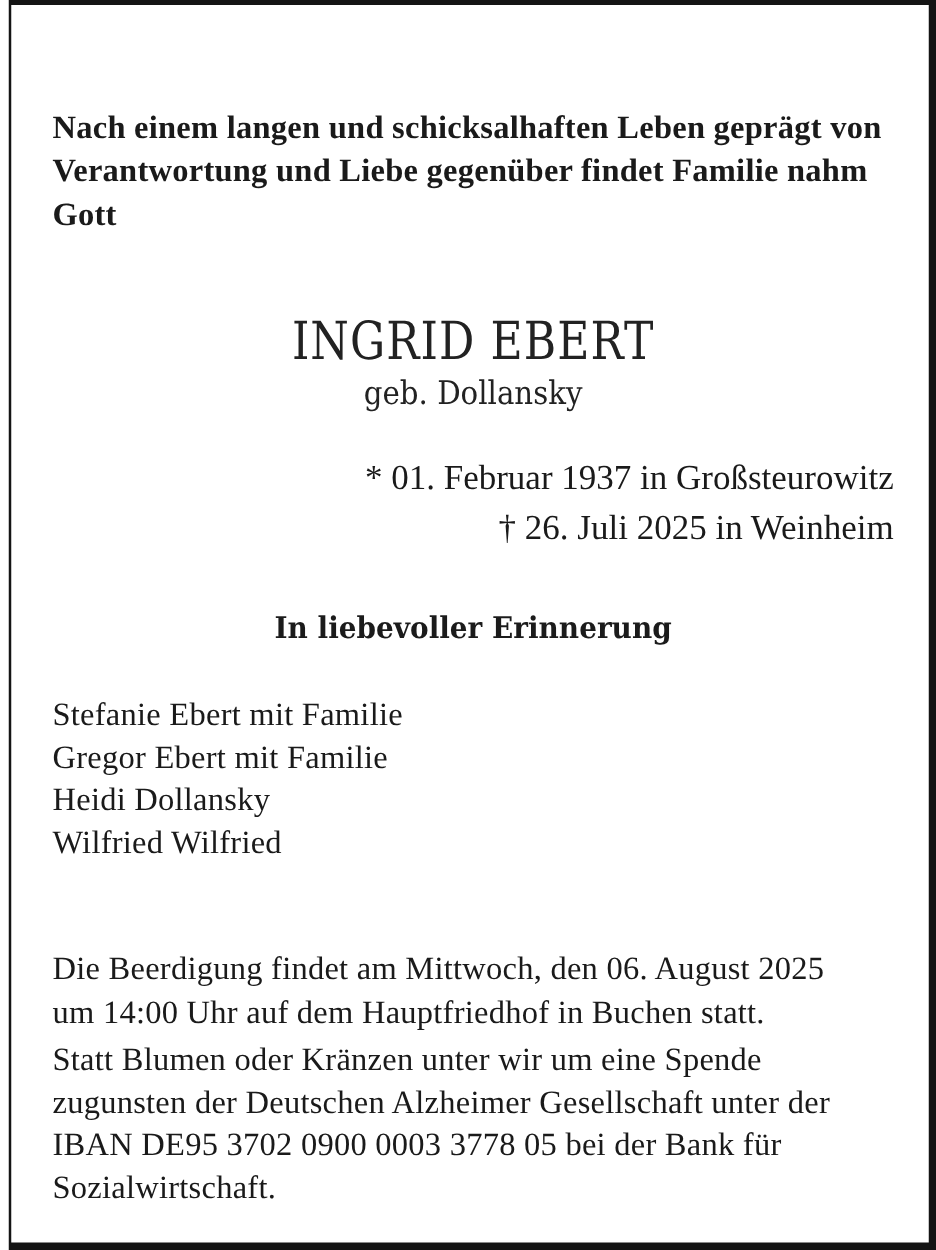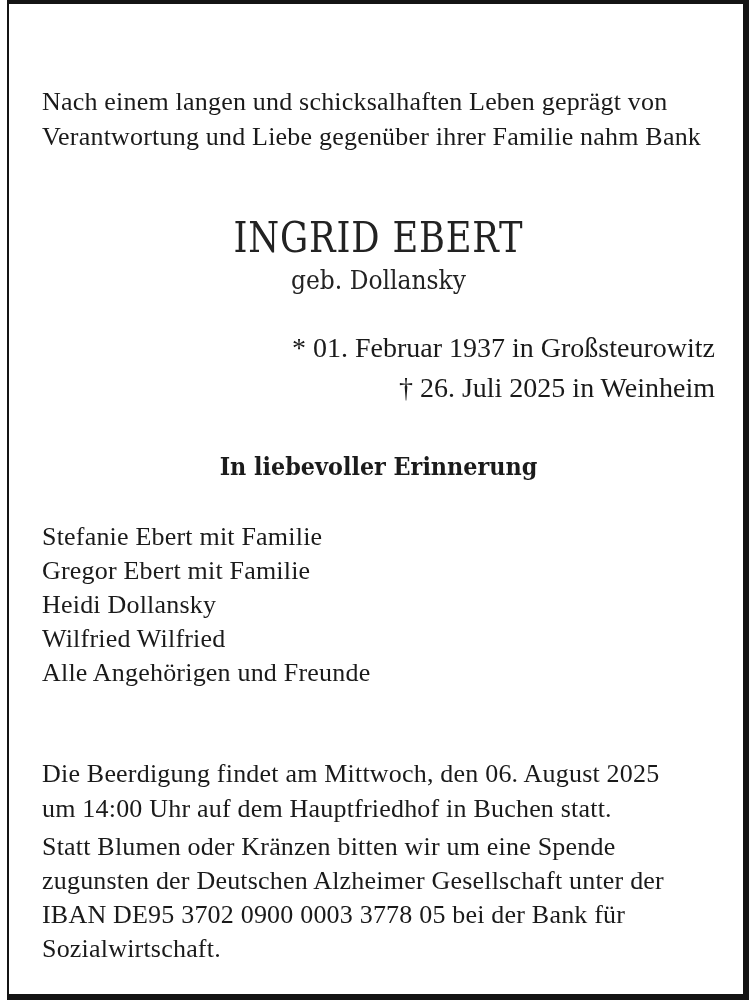--- a/index.html
+++ b/index.html
@@ -31,20 +31,21 @@
   }
   .content {
     box-sizing: border-box;
     padding: 0 28px 0 33px;
   }
   .intro {
     margin-top: 80px;
     font-size: 26px;
     line-height: 35px;
     letter-spacing: 0.2px;
+    font-weight: bold;
   }
   .name {
     margin-top: 60px;
     text-align: center;
     font-family: "DejaVu Serif", serif;
     font-size: 42px;
     line-height: 48px;
     letter-spacing: 1px;
     transform: scaleX(0.84);
     transform-origin: 50% 50%;
@@ -104,46 +105,45 @@
 </style>
 </head>
 <body>
 
 <div class="page">
   <div class="frame">
     <div class="content">
 
       <div class="intro">
         <div>Nach einem langen und schicksalhaften Leben geprägt von</div>
-        <div>Verantwortung und Liebe gegenüber ihrer Familie nahm Bank</div>
+        <div>Verantwortung und Liebe gegenüber findet Familie nahm Gott</div>
       </div>
 
       <div class="name">INGRID EBERT</div>
       <div class="maiden">geb. Dollansky</div>
 
       <div class="birth">* 01. Februar 1937 in Großsteurowitz</div>
       <div class="death">† 26. Juli 2025 in Weinheim</div>
 
       <div class="memorial">In liebevoller Erinnerung</div>
 
       <div class="mourners">
         <div>Stefanie Ebert mit Familie</div>
         <div>Gregor Ebert mit Familie</div>
         <div>Heidi Dollansky</div>
         <div>Wilfried Wilfried</div>
-        <div>Alle Angehörigen und Freunde</div>
       </div>
 
       <div class="funeral">
         <div>Die Beerdigung findet am Mittwoch, den 06. August 2025</div>
         <div>um 14:00 Uhr auf dem Hauptfriedhof in Buchen statt.</div>
       </div>
 
       <div class="donation">
-        <div>Statt Blumen oder Kränzen bitten wir um eine Spende</div>
+        <div>Statt Blumen oder Kränzen unter wir um eine Spende</div>
         <div>zugunsten der Deutschen Alzheimer Gesellschaft unter der</div>
         <div>IBAN DE95 3702 0900 0003 3778 05 bei der Bank für</div>
         <div>Sozialwirtschaft.</div>
       </div>
 
     </div>
   </div>
 </div>
 
 </body></html>

